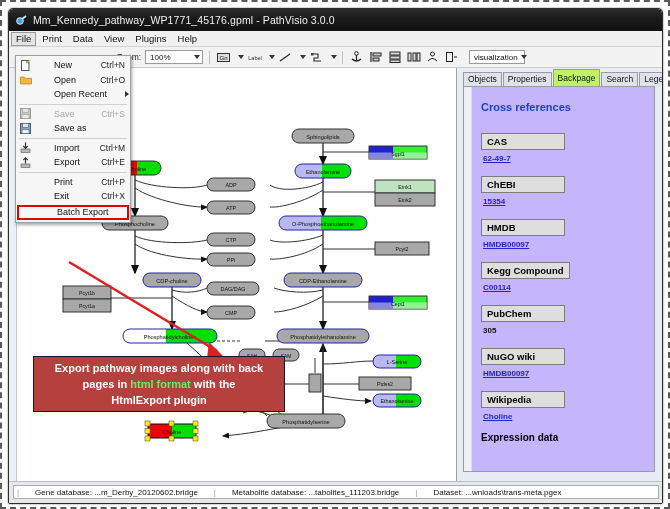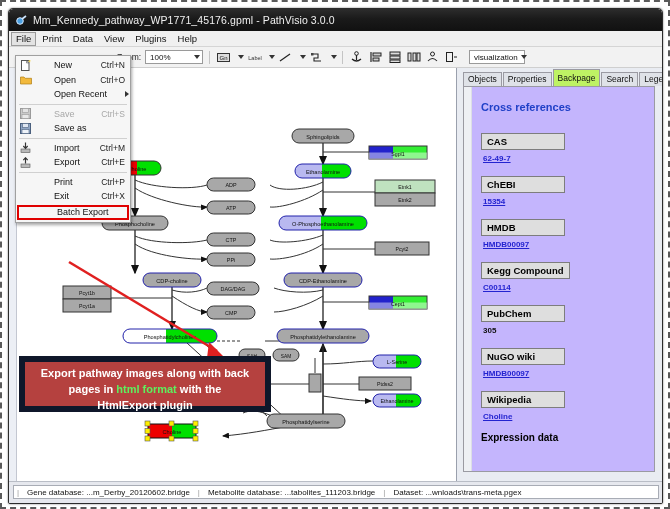--- a/index.html
+++ b/index.html
@@ -186,24 +186,24 @@
   .fm-sep { height:1px; background:#d0d0d0; margin:2px 3px; }
   #batch-export-row {
     border: 2px solid #e00000;
     margin: 1px 1px 0 1px;
     height: 15px;
   }
 
   
   #callout-box {
     position: absolute;
-    left: 10px; top: 288px;
+    left: 24px; top: 288px;
     width: 252px; height: 56px;
     background: #b5413f;
-    border: 6px solid #0f172a;
+    border: 1px solid #0f172a;
     color: #ffffff;
     font-size: 11px;
     font-weight: bold;
     line-height: 16px;
     text-align: center;
     padding-top: 3px;
     z-index: 30;
   }
   #callout-box .hl { color: #5ef05e; }
 
@@ -313,21 +313,21 @@
     background: #ffffff;
     border: 1px solid #a8acb5;
     display: flex;
     align-items: center;
     font-size: 8px;
     color: #111;
     padding-left: 3px;
     white-space: nowrap;
     overflow: hidden;
   }
-  .status-cell { padding: 0 8px; }
+  .status-cell { padding: 0 16px; }
   .status-div { color: #9a9a9a; }
 </style>
 </head>
 <body>
 
 <div id="capture-frame">
 <div id="app-window">
 
   <div id="title-bar">
     <span id="app-icon">

